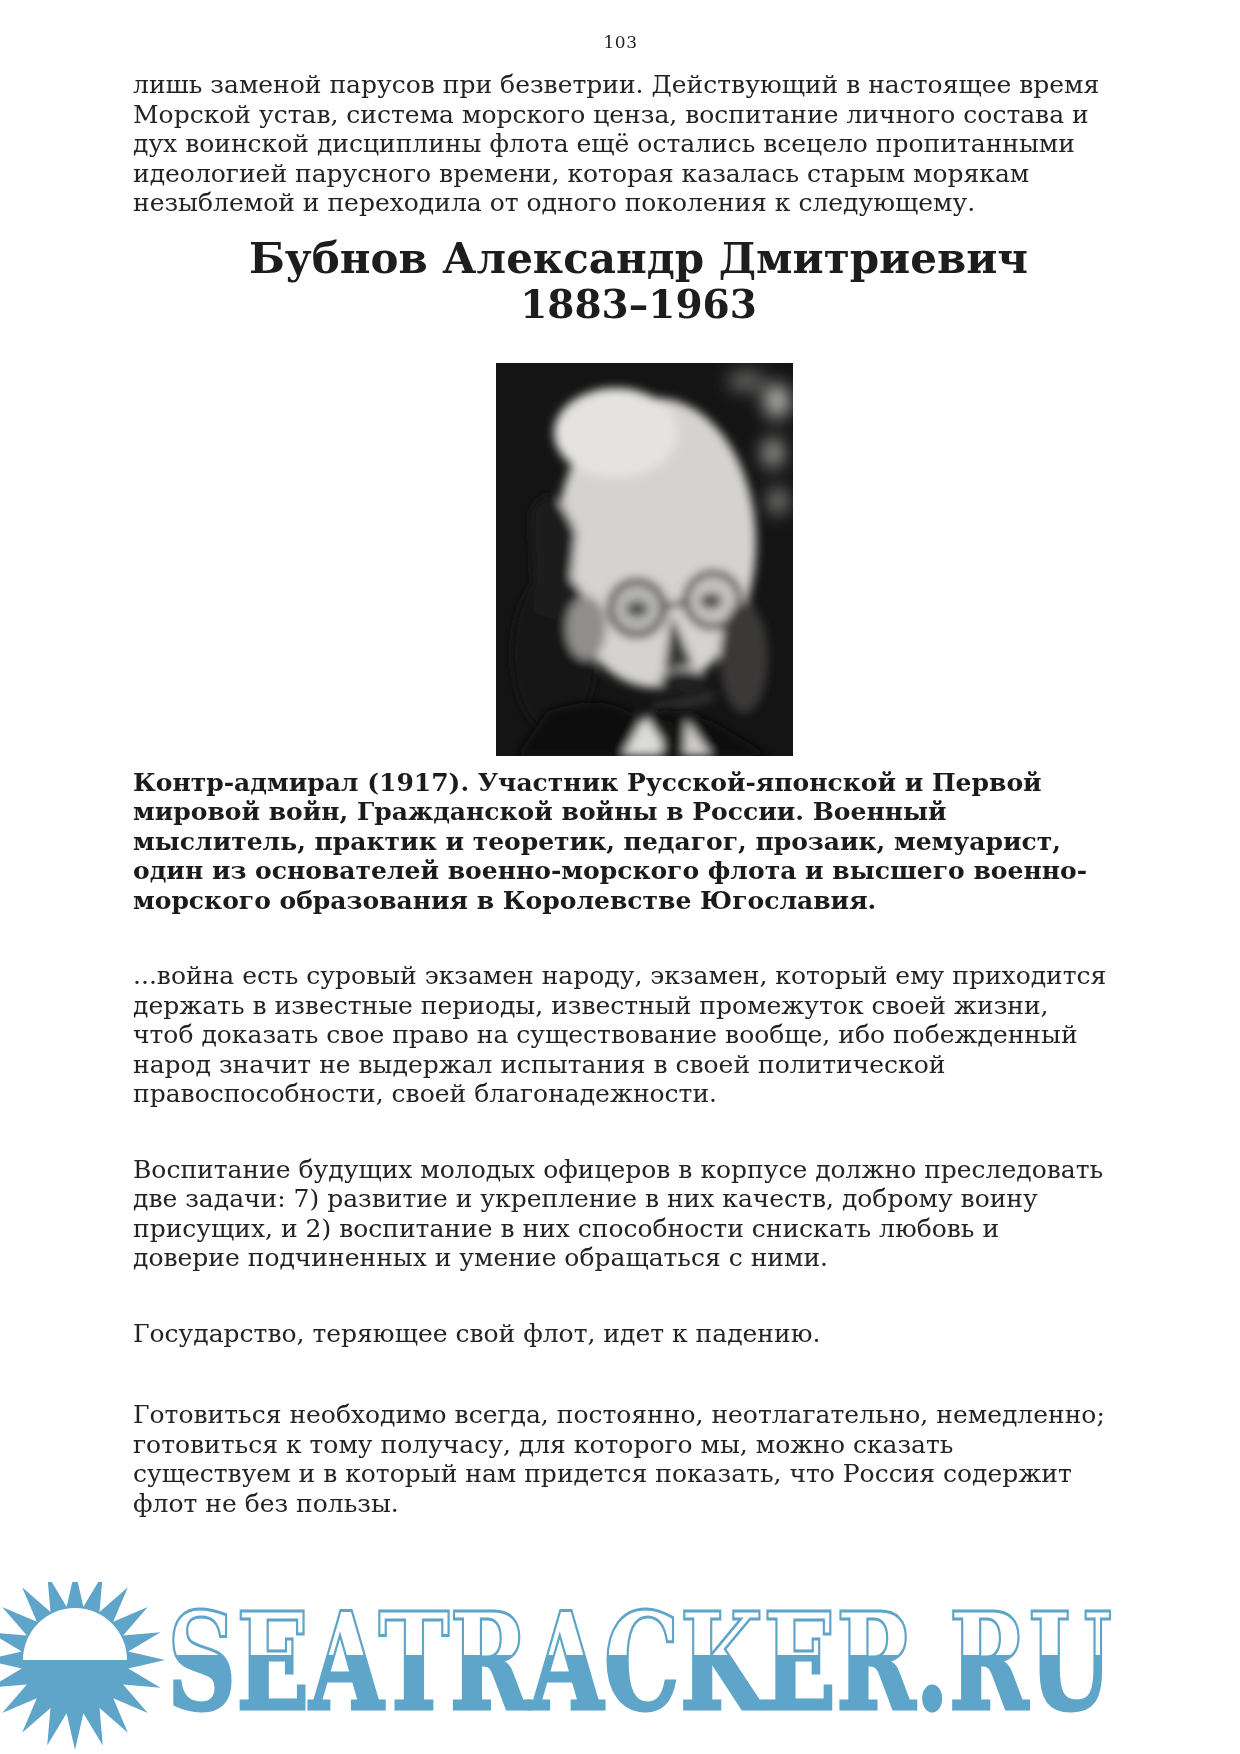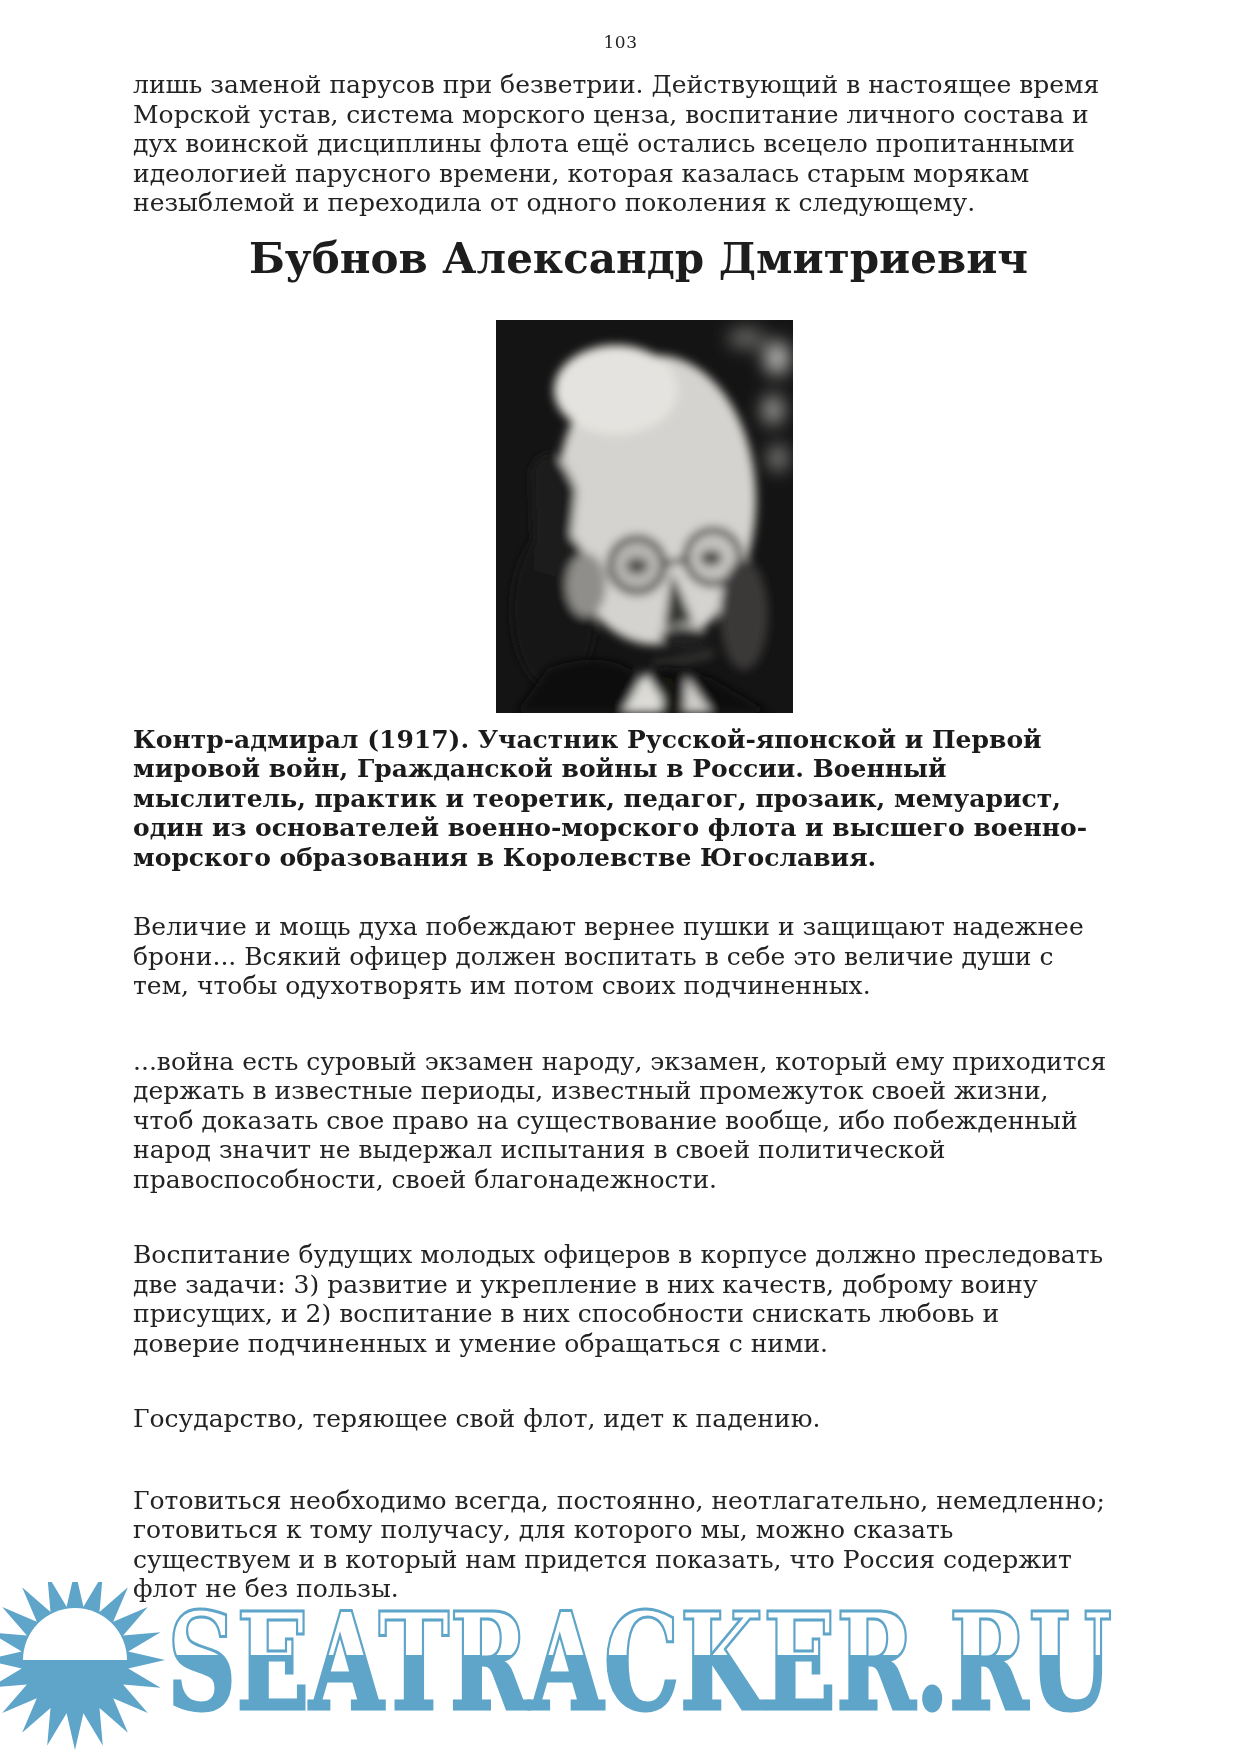--- a/index.html
+++ b/index.html
@@ -87,20 +87,21 @@
 
 <div class="page">
 
   <div class="content">
 
     <div class="page-number">103</div>
 
     <p class="body-text intro">лишь заменой парусов при безветрии. Действующий в настоящее время Морской устав, система морского ценза, воспитание личного состава и дух воинской дисциплины флота ещё остались всецело пропитанными идеологией парусного времени, которая казалась старым морякам незыблемой и переходила от одного поколения к следующему.</p>
 
     <h1 class="person-heading">Бубнов Александр Дмитриевич</h1>
+    <h2 class="person-years">1883–1963</h2>
 
     <figure class="portrait-figure" title="Чёрно-белый портрет пожилого мужчины в круглых очках, в тёмном костюме">
       <svg width="297" height="393" viewBox="0 0 297 393">
         <defs>
           <filter id="soft" x="-30%" y="-30%" width="160%" height="160%">
               <feGaussianBlur stdDeviation="5"></feGaussianBlur>
             </filter>
           <filter id="soft2" x="-60%" y="-60%" width="220%" height="220%">
               <feGaussianBlur stdDeviation="9"></feGaussianBlur>
             </filter>
@@ -136,23 +137,22 @@
           <path d="M130 362 L170 346 L215 358 L275 393 L130 393 Z" fill="#0a0a0a"></path>
           <path d="M149 352 L176 393 L126 393 Z" fill="#dcdbd7"></path>
           <path d="M190 356 L216 393 L188 393 Z" fill="#cfceca"></path>
           <path d="M170 350 L186 393 L165 393 Z" fill="#1a1a19"></path>
         </g>
       </svg>
     </figure>
 
     <p class="body-text bio">Контр-адмирал (1917). Участник Русской-японской и Первой мировой войн, Гражданской войны в России. Военный мыслитель, практик и теоретик, педагог, прозаик, мемуарист, один из основателей военно-морского флота и высшего военно-морского образования в Королевстве Югославия.</p>
 
-    <p class="body-text quote first">Величие и мощь духа побеждают вернее пушки и защищают надежнее брони... Всякий офицер должен воспитать в себе это величие души с тем, чтобы одухотворять им потом своих подчиненных.</p>
     <p class="body-text quote">...война есть суровый экзамен народу, экзамен, который ему приходится держать в известные периоды, известный промежуток своей жизни, чтоб доказать свое право на существование вообще, ибо побежденный народ значит не выдержал испытания в своей политической правоспособности, своей благонадежности.</p>
-    <p class="body-text quote">Воспитание будущих молодых офицеров в корпусе должно преследовать две задачи: 3) развитие и укрепление в них качеств, доброму воину присущих, и 2) воспитание в них способности снискать любовь и доверие подчиненных и умение обращаться с ними.</p>
+    <p class="body-text quote">Воспитание будущих молодых офицеров в корпусе должно преследовать две задачи: 7) развитие и укрепление в них качеств, доброму воину присущих, и 2) воспитание в них способности снискать любовь и доверие подчиненных и умение обращаться с ними.</p>
     <p class="body-text quote">Государство, теряющее свой флот, идет к падению.</p>
     <p class="body-text quote q5">Готовиться необходимо всегда, постоянно, неотлагательно, немедленно; готовиться к тому получасу, для которого мы, можно сказать существуем и в который нам придется показать, что Россия содержит флот не без пользы.</p>
 
   </div>
 
   <div class="watermark">
     <svg width="1240" height="170" viewBox="0 0 1240 170">
       <defs>
         <linearGradient id="wmgrad" x1="0" y1="0" x2="0" y2="1">
           <stop offset="0" stop-color="#ffffff" stop-opacity="0"></stop>

